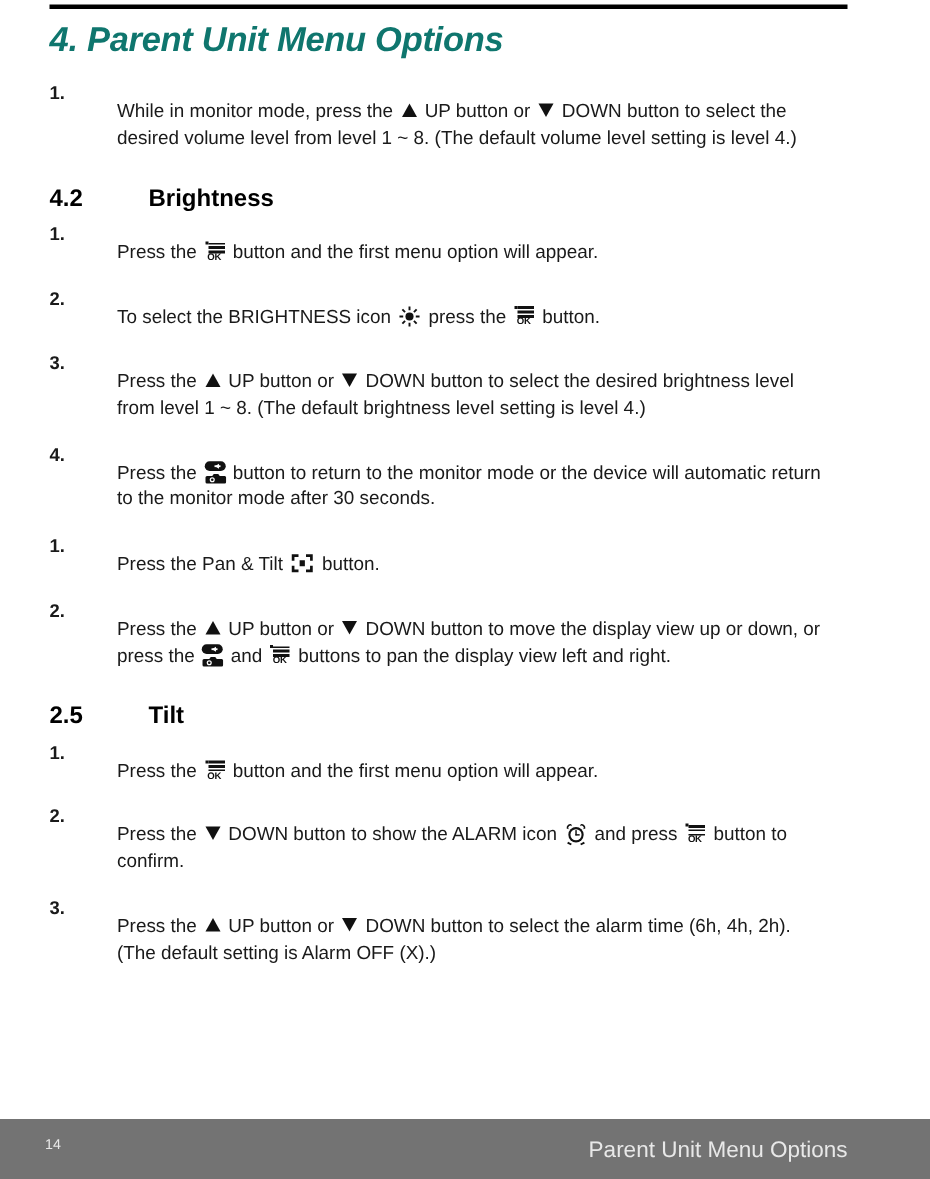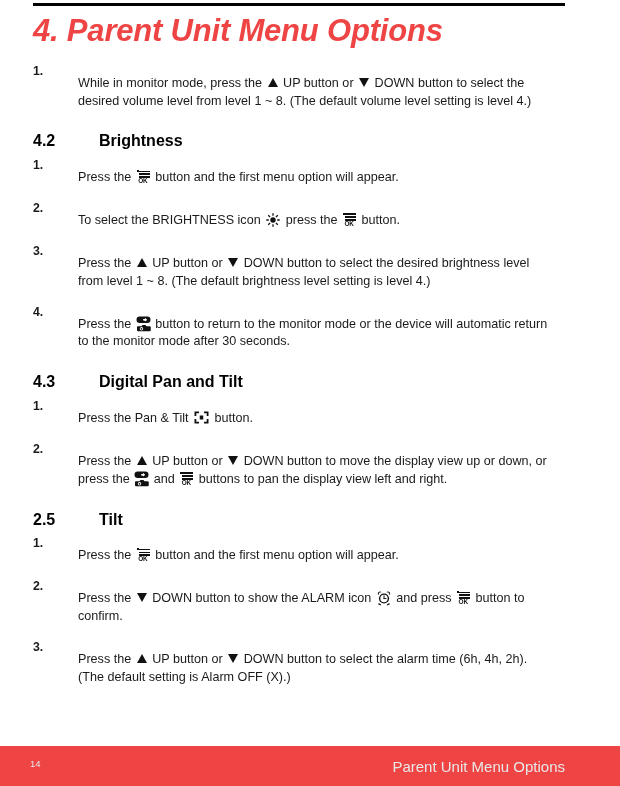--- a/index.html
+++ b/index.html
@@ -29,27 +29,27 @@
     height: 3px;
     background: #000000;
   }
   .content {
     position: absolute;
     left: 33px;
     top: 14px;
     width: 535px;
   }
   h1.chapter-title {
-    font-size: 31px;
+    font-size: 23px;
     font-style: italic;
     font-weight: bold;
     letter-spacing: -0.2px;
     margin: 0 0 14px 0;
     line-height: 1.12;
-    color: #ef4444;
+    color: #0f766e;
   }
   .section {
     margin-bottom: 2px;
   }
   h2.section-heading {
     font-size: 16px;
     font-weight: bold;
     margin: 10px 0 7px 0;
     line-height: 1.1;
     color: #000;
@@ -145,21 +145,21 @@
     width: 16px; height: 16px; margin: 0 1px; vertical-align: -4px;
   }
   .ic svg { display: block; }
   
   .footer {
     position: absolute;
     left: 0;
     bottom: 0;
     width: 620px;
     height: 40px;
-    background: #ef4444;
+    background: #737373;
   }
   .footer .pg {
     position: absolute;
     left: 30px;
     top: 12px;
     font-size: 9.5px;
     color: #e8e8e8;
   }
   .footer .ftitle {
     position: absolute;
@@ -225,24 +225,20 @@
                       <rect x="14" y="6.4" width="8" height="2.4" fill="#fff"></rect>
                       <path d="M2 20.5 h9 l2-2.6 h6 l2 2.6 h6.5 a2 2 0 0 1 2 2 v6 a2 2 0 0 1 -2 2 h-23.5 a2 2 0 0 1 -2 -2 v-6 a2 2 0 0 1 2 -2 z" fill="#111"></path>
                       <circle cx="11" cy="25.6" r="3.4" fill="#fff"></circle>
                       <circle cx="11" cy="25.6" r="1.7" fill="#111"></circle>
                     </svg></span> button to return to the monitor mode or the device will automatic return to the monitor mode after 30 seconds.</p>
               </span>
             </li>
           </ol>
         </div>
         <div class="section">
-          <h2 class="section-heading">
-            <span class="secnum">4.3</span>
-            <span class="sectitle">Digital Pan and Tilt</span>
-          </h2>
           <ol class="steps">
             <li>
               <span class="num">1.</span>
               <span class="body">
                 <p>Press the Pan &amp; Tilt <span class="ic ic-pt"><svg viewBox="0 0 30 26" width="15" height="13">
                       <path d="M1 1 h9 v3.6 h-5.4 v5.2 h-3.6 z" fill="#111"></path>
                       <path d="M29 1 h-9 v3.6 h5.4 v5.2 h3.6 z" fill="#111"></path>
                       <path d="M1 25 h9 v-3.6 h-5.4 v-5.2 h-3.6 z" fill="#111"></path>
                       <path d="M29 25 h-9 v-3.6 h5.4 v-5.2 h3.6 z" fill="#111"></path>
                       <rect x="11.5" y="9" width="7" height="8" fill="#111"></rect>

